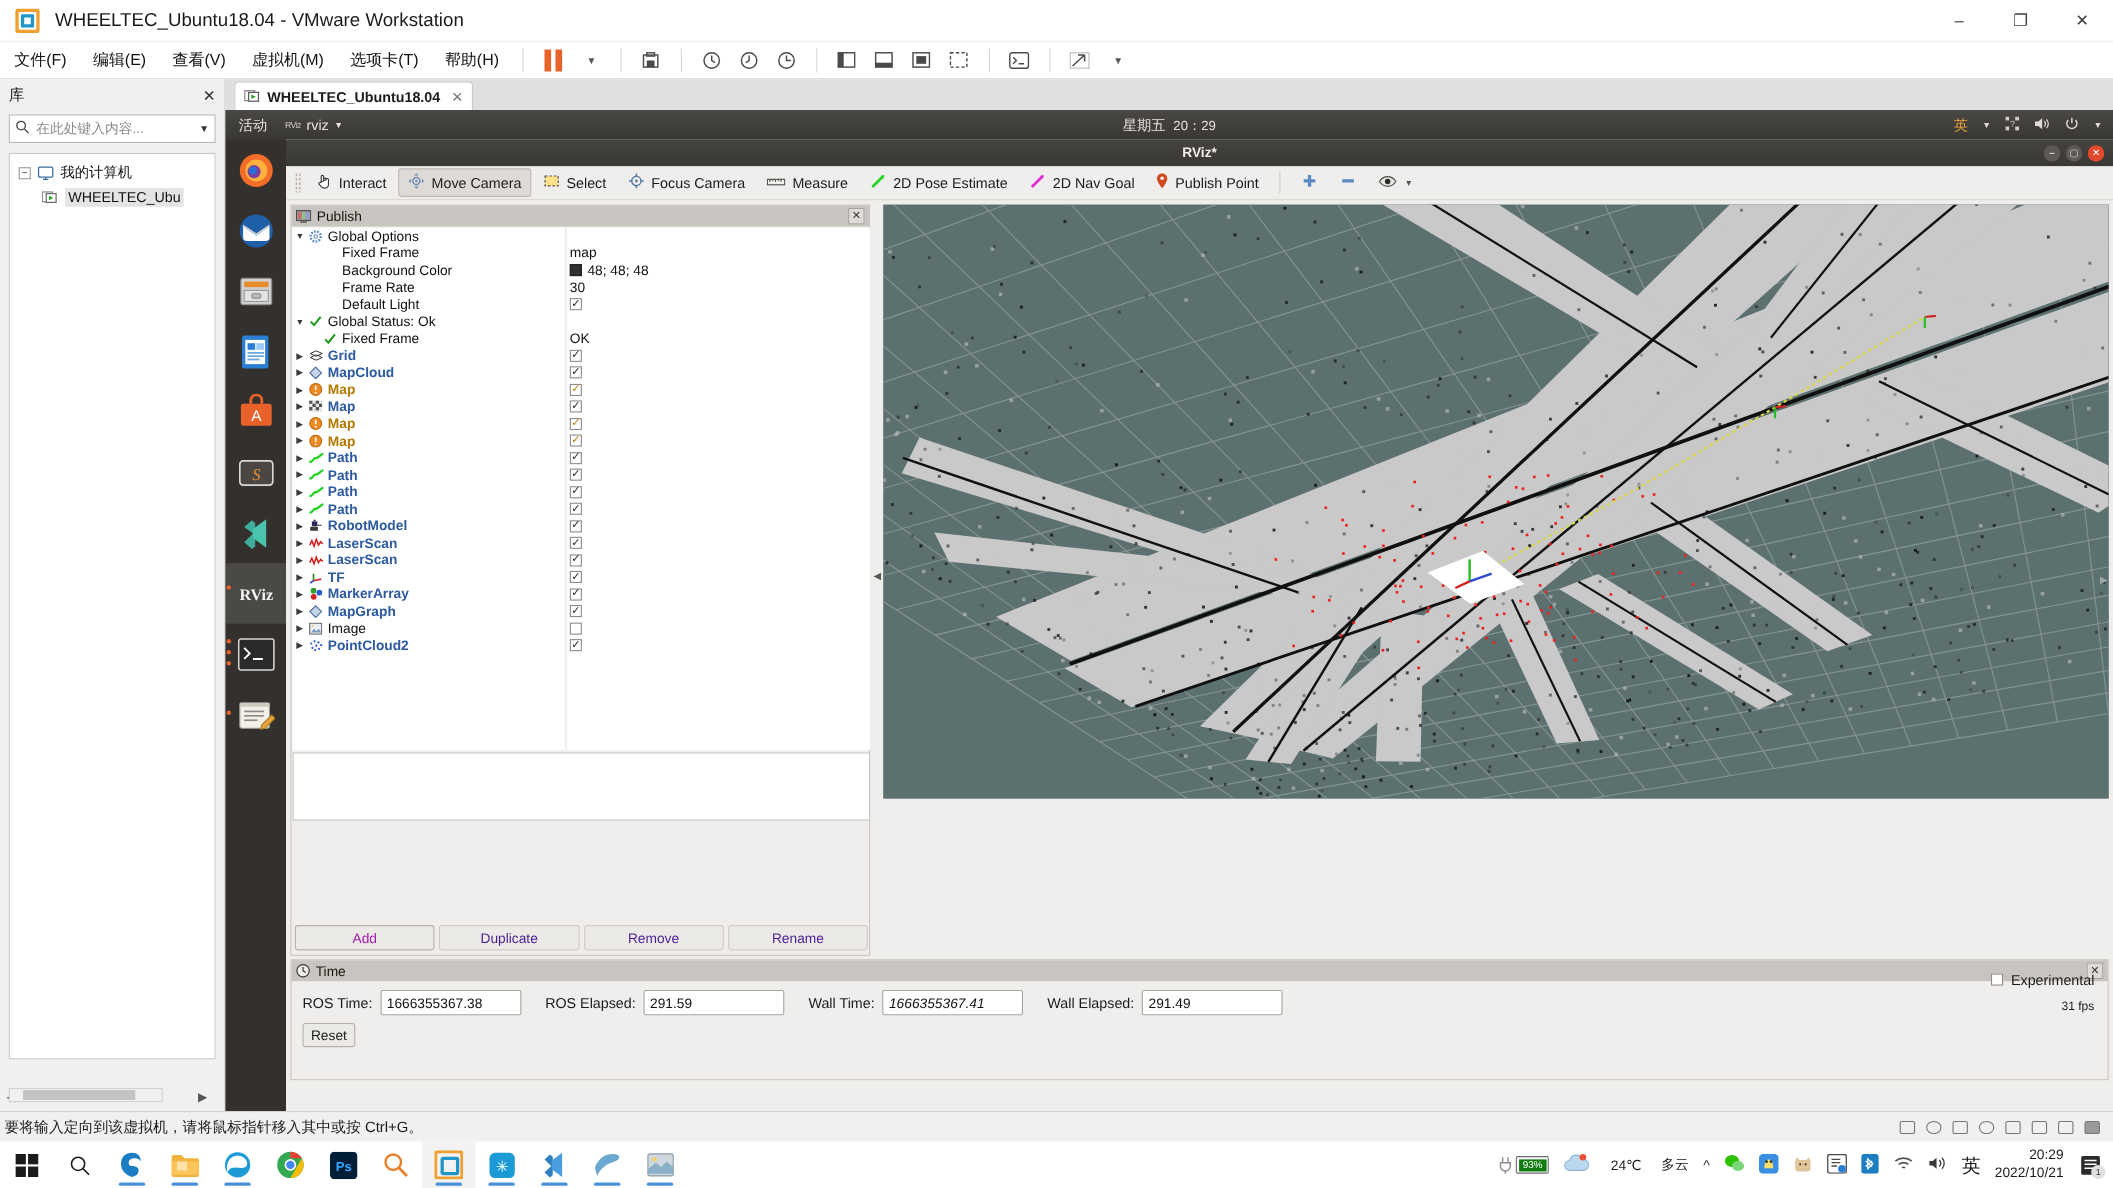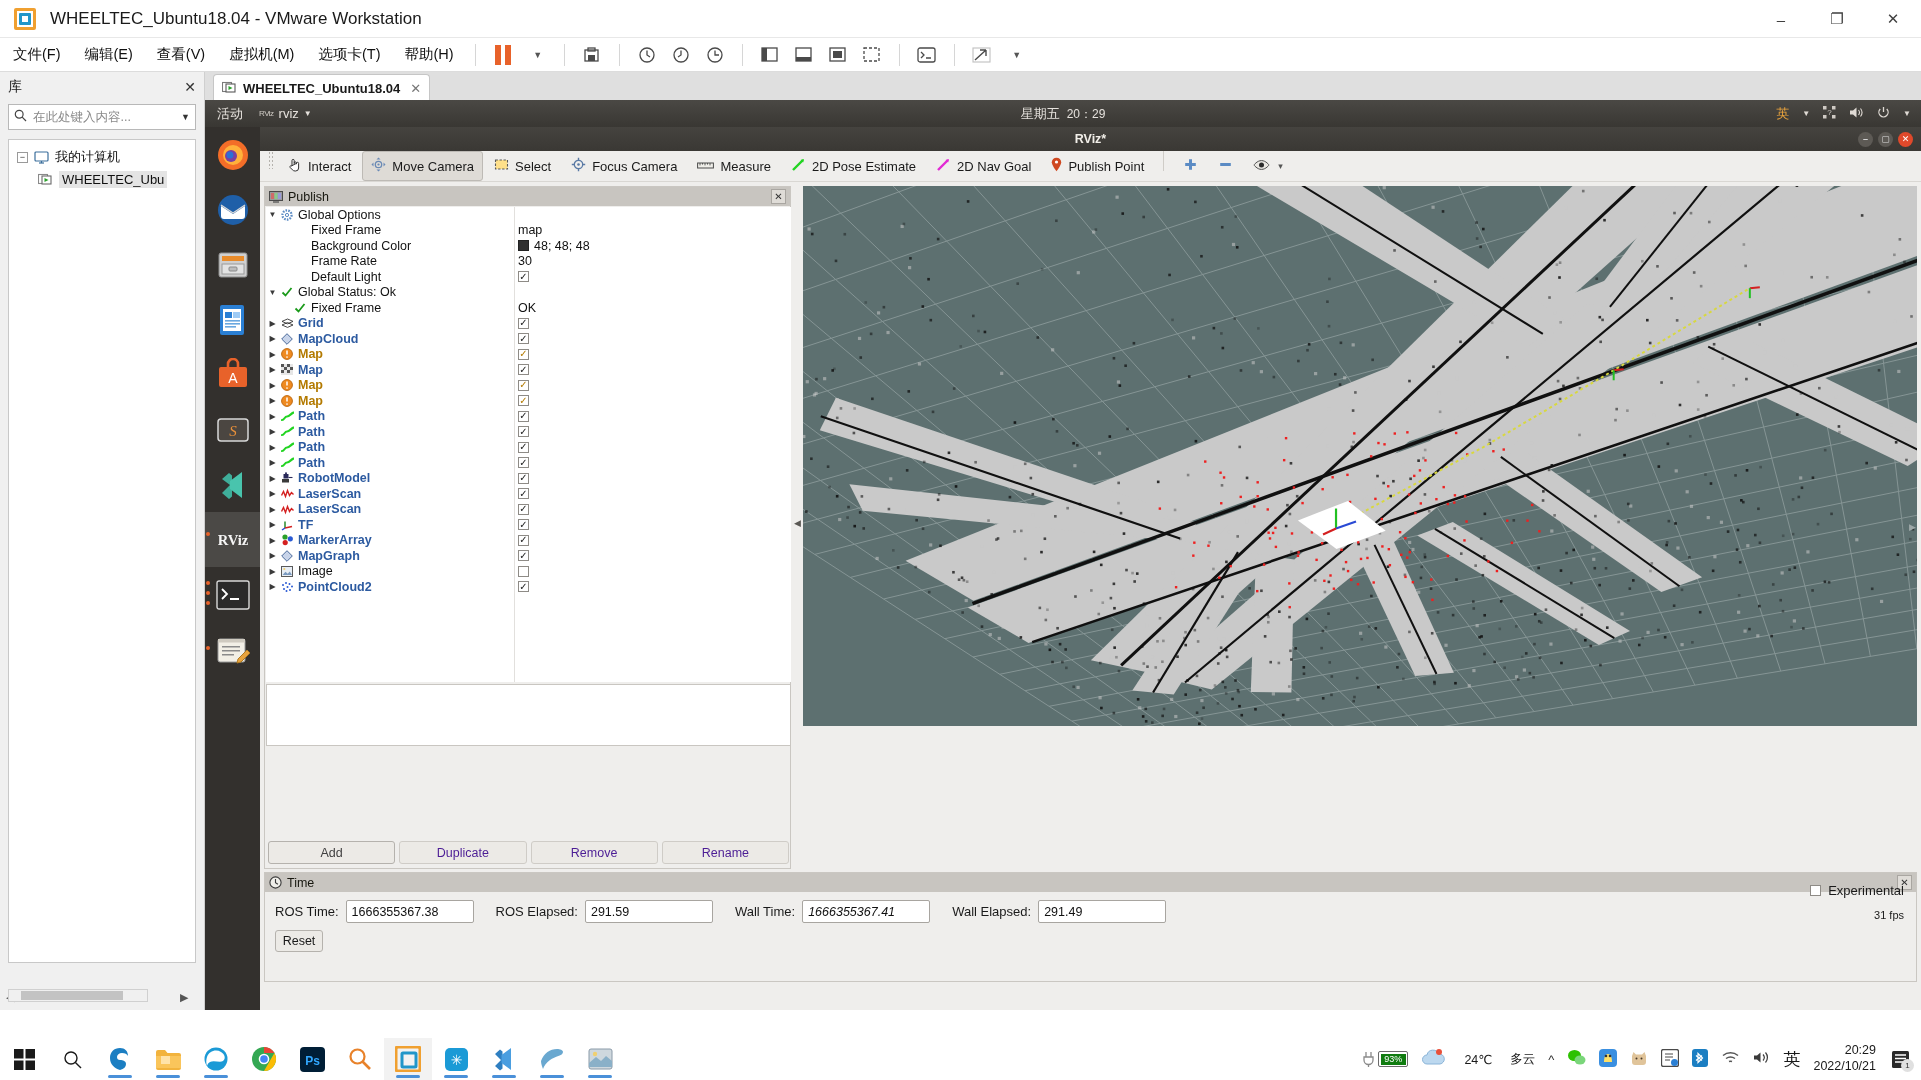--- a/index.html
+++ b/index.html
@@ -148,21 +148,21 @@
     font-size: 9px; display: flex; align-items: center; justify-content: center; }
   .rviz-wbtn.close { background: #e0492b; color: #fff; }
 
   .rviz-menubar {
     height: 25px; background: #efeeec; display: flex; align-items: center;
     padding-left: 13px; gap: 23px; font-size: 13.5px; color: #1d1d1d;
   }
   .rviz-menubar u { text-decoration: underline; }
 
   .rviz-toolbar {
-    height: 31px; background: #efeeec; display: flex; 
+    height: 31px; background: #efeeec; display: flex; align-items: center;
     padding-left: 8px; gap: 2px; font-size: 13px; color: #1a1a1a;
     border-bottom: 1px solid #d9d7d3;
   }
   .tbtn { display: flex; align-items: center; gap: 6px; padding: 4px 9px; border-radius: 3px; white-space: nowrap; }
   .tbtn.on { background: #dedbd6; border: 1px solid #bdbab5; padding: 3px 8px; }
   .grip { width: 6px; height: 18px; margin-right: 2px;
     background-image: radial-gradient(#b5b2ad 1px, transparent 1px);
     background-size: 3px 4px; }
   .tbsep { width: 1px; height: 20px; background: #cfccc7; margin: 0 8px; }
 
@@ -201,21 +201,21 @@
   .disp-detail {
     position: absolute; left: 1px; top: 497px; width: 525px; height: 62px;
     background: #ffffff; border: 1px solid #c9c6c1;
   }
   .disp-buttons {
     position: absolute; left: 1px; bottom: 4px; width: 525px; height: 23px;
     display: flex; gap: 4px; padding: 0 2px;
   }
   .dbtn {
     flex: 1; border: 1px solid #b5b2ad; background: #eceae6; border-radius: 3px;
-    display: flex; align-items: center; justify-content: center; font-size: 12.5px; color: #404040;
+    display: flex; align-items: center; justify-content: center; font-size: 12.5px; color: #a21caf;
   }
   .dbtn.disabled { color: #4c1d95; border-color: #cfccc7; }
 
   .dock-handle {
     position: absolute; left: 534px; top: 330px; width: 7px; height: 22px;
     display: flex; align-items: center; justify-content: center; font-size: 9px; color: #5a5854;
   }
 
   
   .viewport {
@@ -2096,20 +2096,33 @@
             <span class="cbx"></span>
             <span>Experimental</span>
           </div>
           <div class="fps">31 fps</div>
         </div>
 
       </div>
     </div>
   </div>
 
+  <div class="vm-statusbar">
+    <span class="vm-status-text">要将输入定向到该虚拟机，请将鼠标指针移入其中或按 Ctrl+G。</span>
+    <span class="vm-status-icons">
+      <span class="sic"></span>
+      <span class="sic" style="border-radius:50%"></span>
+      <span class="sic"></span>
+      <span class="sic" style="border-radius:50%"></span>
+      <span class="sic"></span>
+      <span class="sic"></span>
+      <span class="sic"></span>
+      <span class="sic filled"></span>
+    </span>
+  </div>
 
   <div class="taskbar">
     <div class="tb-item">
       <svg width="21" height="21" viewBox="0 0 21 21">
           <rect x="0" y="0" width="9.5" height="9.5" fill="#1a1a1a"></rect>
           <rect x="11.5" y="0" width="9.5" height="9.5" fill="#1a1a1a"></rect>
           <rect x="0" y="11.5" width="9.5" height="9.5" fill="#1a1a1a"></rect>
           <rect x="11.5" y="11.5" width="9.5" height="9.5" fill="#1a1a1a"></rect>
         </svg>
     </div>

